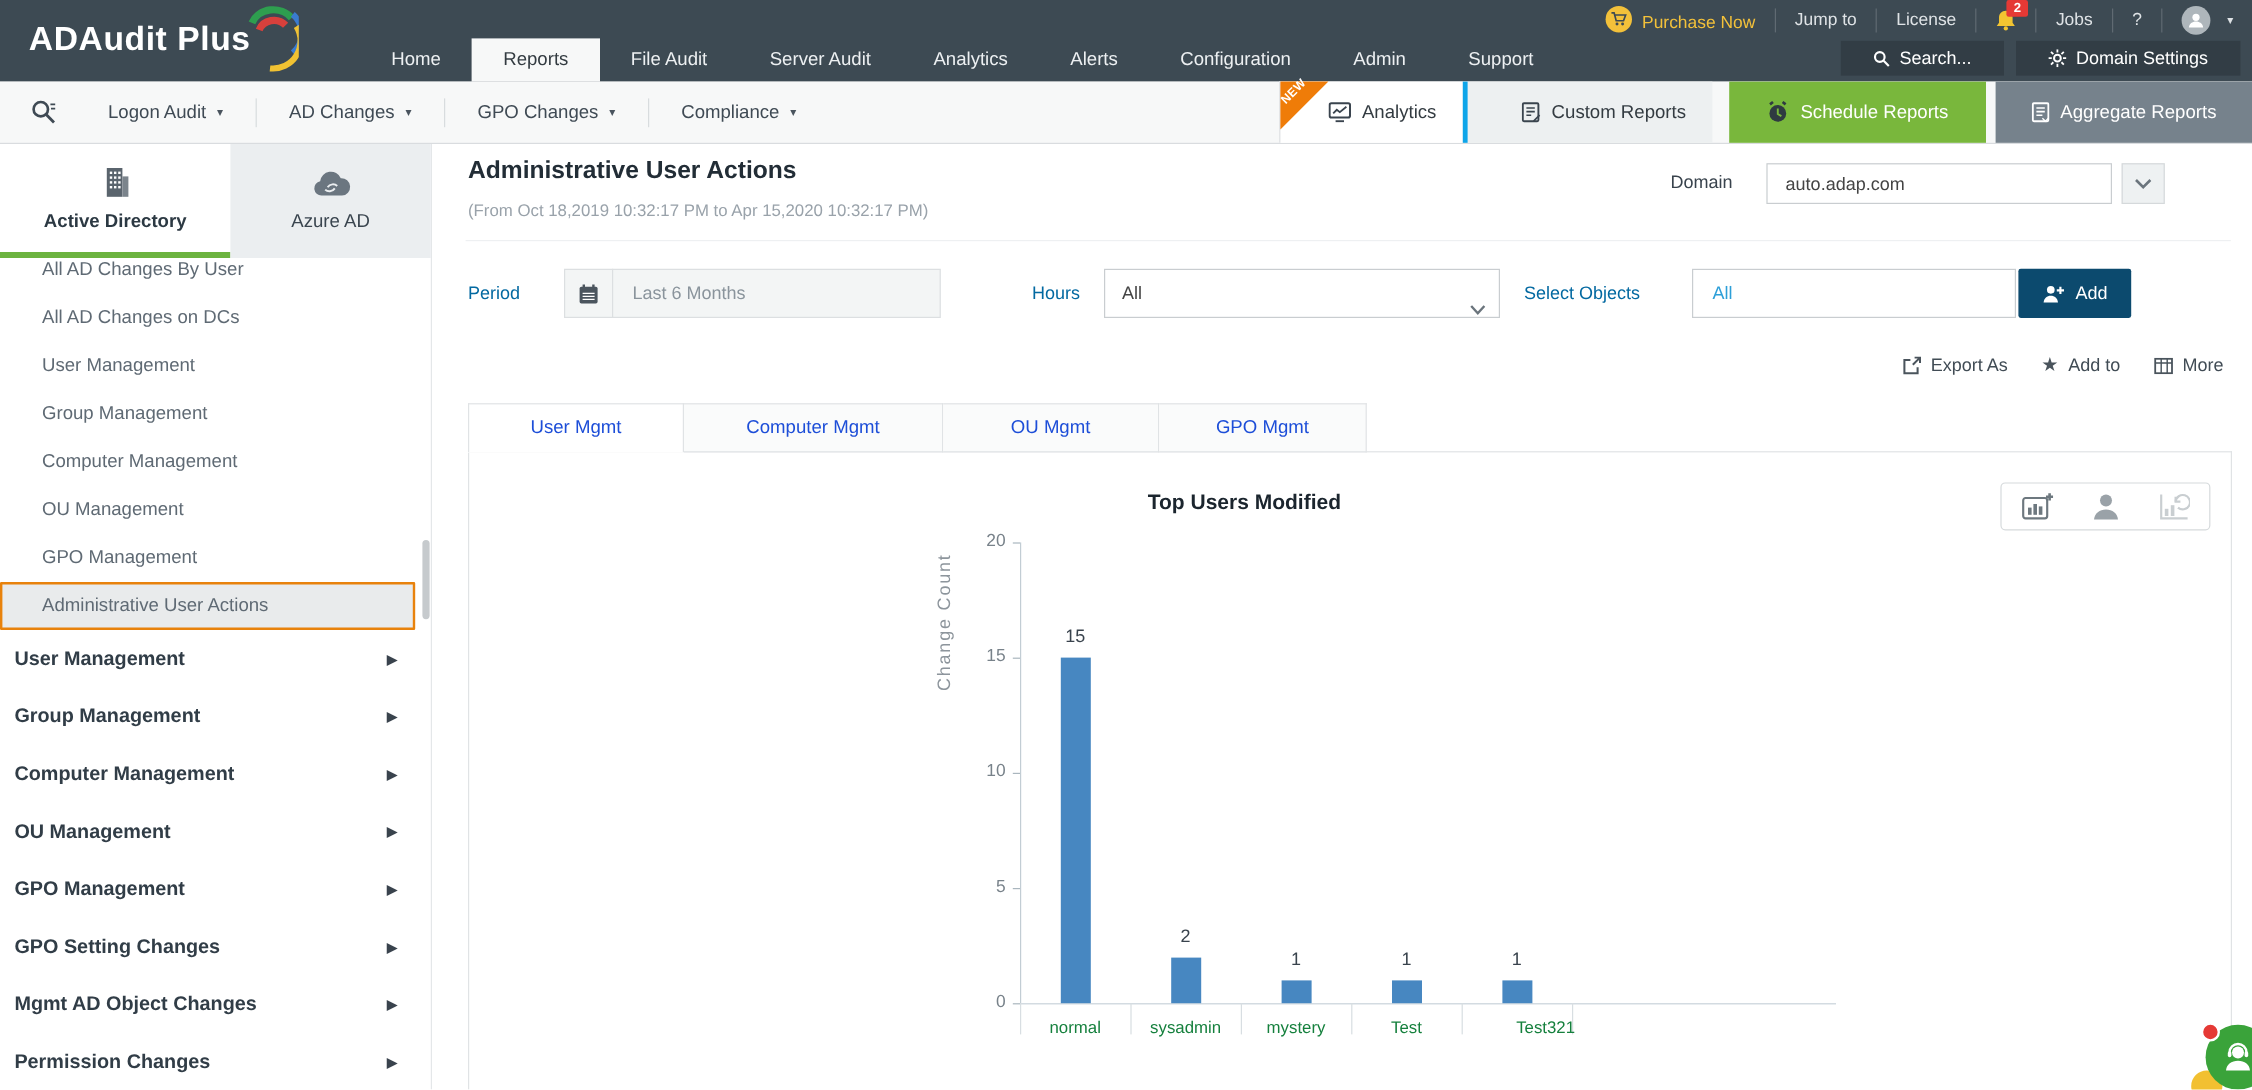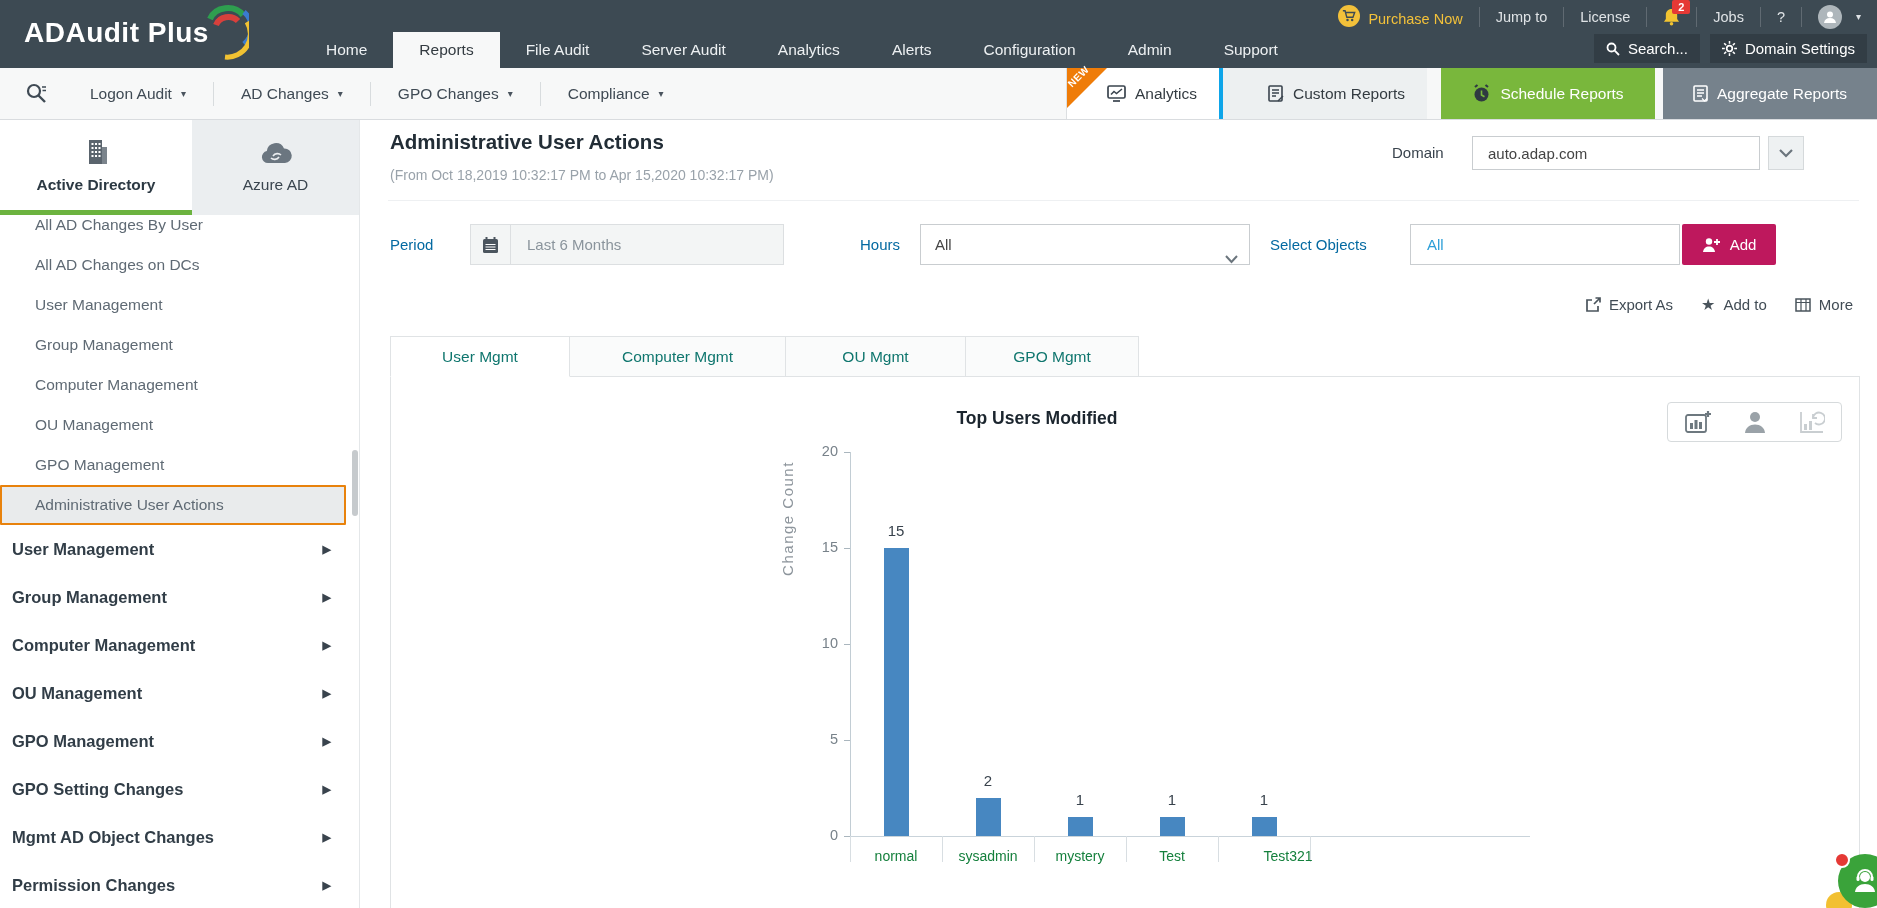--- a/index.html
+++ b/index.html
@@ -17,21 +17,21 @@
   .purchase{color:#f3c13a;align-items:flex-end;}
   .cart-wrap{width:22px;height:22px;border-radius:50%;background:#f3c13a;display:flex;align-items:center;justify-content:center;}
   .bell-wrap{position:relative;display:flex;}
   .badge{position:absolute;top:-8px;right:-10px;background:#e53935;color:#fff;font-size:11px;line-height:14px;min-width:14px;text-align:center;border-radius:2px;padding:0 2px;font-weight:bold;}
   .avatar{width:24px;height:24px;border-radius:50%;background:#aeb6bb;display:flex;align-items:center;justify-content:center;}
   .caret{font-size:10px;color:#dfe3e6;margin-left:6px;}
   .mainnav{position:absolute;left:300px;bottom:0;height:36px;display:flex;}
   .nav-item{padding:0 26px;line-height:36px;font-size:15.5px;color:#edf0f2;cursor:pointer;white-space:nowrap;}
   .nav-item.active{background:#f7f8f8;color:#333b41;}
   .nav-right{position:absolute;right:10px;bottom:5px;display:flex;gap:10px;}
-  .nav-box{height:29px;background:#323d45;color:#fff;display:flex;align-items:center;gap:8px;padding:0 12px;font-size:15px;cursor:pointer;white-space:nowrap;}
+  .nav-box{height:29px;background:#323d45;color:#fff;display:flex;align-items:center;gap:8px;padding:0 27px;font-size:15px;cursor:pointer;white-space:nowrap;}
 
   
   .subnav{position:absolute;left:0;top:68px;width:100%;height:52px;background:#f7f8f8;border-bottom:1px solid #d9dcdf;display:flex;box-sizing:border-box;}
   .sn-left{display:flex;align-items:center;padding-left:26px;}
   .report-search{margin-right:16px;display:flex;cursor:pointer;}
   .sn-menu{display:flex;align-items:center;padding:0 27px;font-size:15.5px;color:#3f4a54;border-right:1px solid #d8dcde;height:24px;align-self:center;cursor:pointer;white-space:nowrap;}
   .sn-menu:last-child{border-right:none;}
   .sn-menu .caret{color:#4a545e;margin-left:9px;}
   .sn-right{margin-left:auto;display:flex;height:51px;}
   .sn-btn{display:flex;align-items:center;gap:9px;padding:0 22px;font-size:15.5px;cursor:pointer;position:relative;white-space:nowrap;}
@@ -63,29 +63,29 @@
   .domain-box{position:absolute;left:1112px;top:16px;width:288px;height:34px;border:1px solid #c9cdd0;box-sizing:border-box;display:flex;align-items:center;padding-left:15px;font-size:15px;color:#444;background:#fff;cursor:pointer;}
   .domain-chevron{position:absolute;left:1408px;top:16px;width:36px;height:34px;background:#eef1f2;border:1px solid #d5d9db;box-sizing:border-box;display:flex;align-items:center;justify-content:center;cursor:pointer;}
   .hdivider{position:absolute;left:28px;right:18px;top:80px;height:1px;background:#eef0f2;}
 
   .f-label{position:absolute;top:104px;height:41px;line-height:41px;font-size:15px;color:#0369a1;white-space:nowrap;}
   .cal-btn{position:absolute;left:110px;top:104px;width:41px;height:41px;background:#f3f5f5;border:1px solid #dcdfe1;box-sizing:border-box;display:flex;align-items:center;justify-content:center;cursor:pointer;}
   .period-input{position:absolute;left:150px;top:104px;width:274px;height:41px;background:#f3f5f5;border:1px solid #dcdfe1;box-sizing:border-box;line-height:39px;padding-left:16px;font-size:15px;color:#8a949c;}
   .hours-select{position:absolute;left:560px;top:104px;width:330px;height:41px;background:#fff;border:1px solid #c9cdd0;box-sizing:border-box;line-height:39px;padding-left:14px;font-size:15px;color:#444;cursor:pointer;}
   .hours-select .sel-chev{position:absolute;right:11px;top:14px;}
   .objects-input{position:absolute;left:1050px;top:104px;width:270px;height:41px;background:#fff;border:1px solid #c9cdd0;box-sizing:border-box;line-height:39px;padding-left:16px;font-size:15px;color:#2d9fd8;cursor:text;}
-  .add-btn{position:absolute;left:1322px;top:104px;width:94px;height:41px;background:#be185d;color:#fff;display:flex;align-items:center;justify-content:center;gap:9px;font-size:15px;border-radius:2px;cursor:pointer;}
+  .add-btn{position:absolute;left:1322px;top:104px;width:94px;height:41px;background:#0c4a6e;color:#fff;display:flex;align-items:center;justify-content:center;gap:9px;font-size:15px;border-radius:2px;cursor:pointer;}
 
   .toolbar{position:absolute;top:176px;right:24px;display:flex;gap:28px;align-items:center;}
   .tb-item{display:flex;align-items:center;gap:8px;font-size:15px;color:#414c55;cursor:pointer;white-space:nowrap;}
   .tb-star{font-size:16px;color:#4a545c;line-height:1;}
 
   .panel{position:absolute;left:30px;right:17px;top:256px;bottom:0;border:1px solid #e0e3e5;border-bottom:none;z-index:0;}
   .rtabs{position:absolute;left:30px;top:216px;height:41px;display:flex;z-index:2;}
-  .rtab{box-sizing:border-box;height:41px;display:flex;align-items:center;justify-content:center;font-size:15.5px;color:#0f766e;border:1px solid #e0e3e5;border-left:none;background:#fafbfb;cursor:pointer;}
+  .rtab{box-sizing:border-box;height:41px;display:flex;align-items:center;justify-content:center;font-size:15.5px;color:#1d4ed8;border:1px solid #e0e3e5;border-left:none;background:#fafbfb;cursor:pointer;}
   .rtab:first-child{border-left:1px solid #e0e3e5;}
   .rtab.active{background:#fff;border-bottom:1px solid #fff;}
 
   .chart-title{position:absolute;left:527px;top:288px;width:300px;text-align:center;font-size:17.5px;font-weight:bold;color:#1b252e;z-index:1;}
   .chart-tools{position:absolute;left:1307px;top:282px;width:175px;height:40px;border:1px solid #d6dadc;border-radius:4px;box-sizing:border-box;display:flex;align-items:center;justify-content:space-around;z-index:1;background:#fff;}
   .ct-icon{cursor:pointer;display:flex;}
   .ylabel{position:absolute;left:327px;top:390px;width:200px;text-align:center;font-size:15px;color:#8d959c;letter-spacing:1.5px;transform:rotate(-90deg);z-index:1;}
   #chart-layer{position:absolute;left:0;top:0;width:100%;height:100%;z-index:1;}
   .ax-v{position:absolute;width:1px;background:#c2cdd4;}
   .ax-h{position:absolute;height:1px;background:#c9d3da;}

